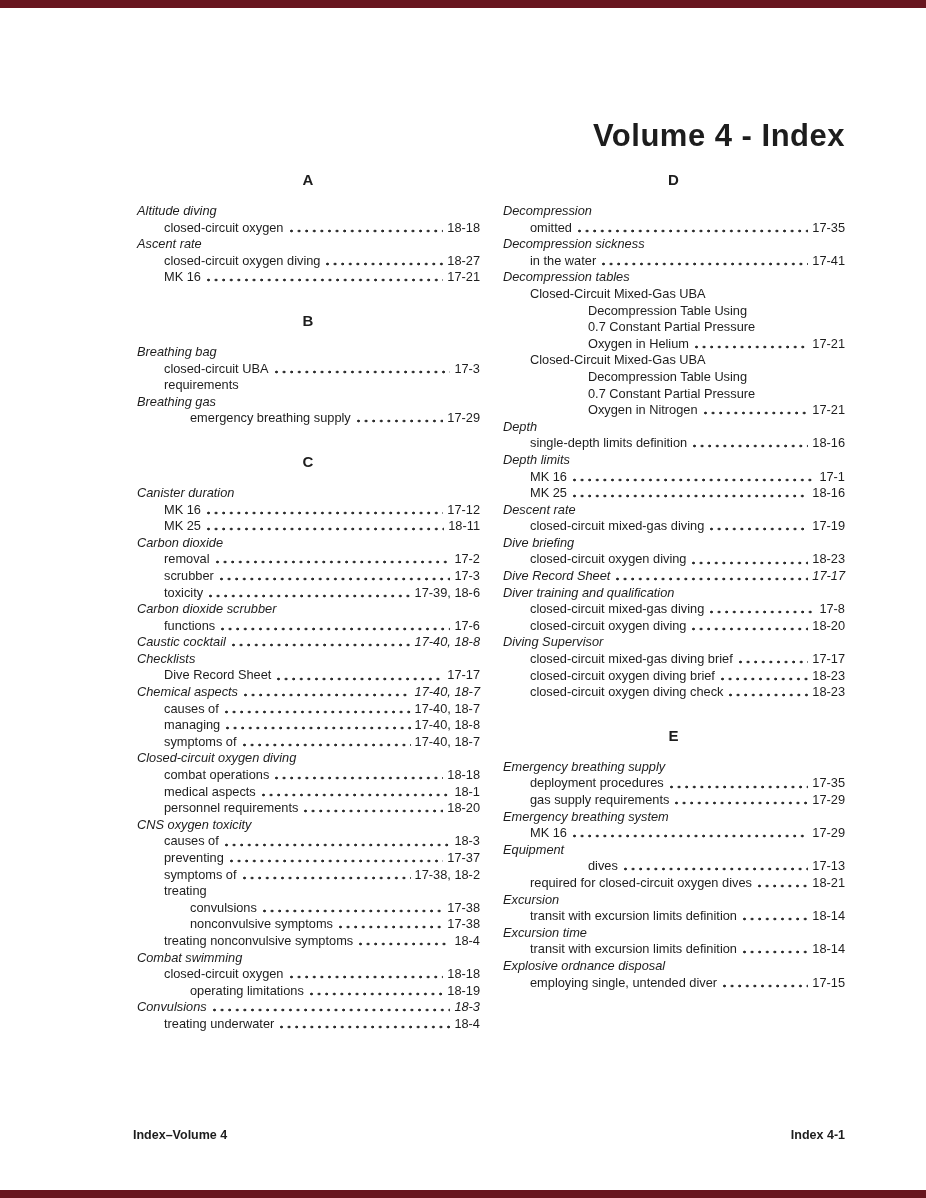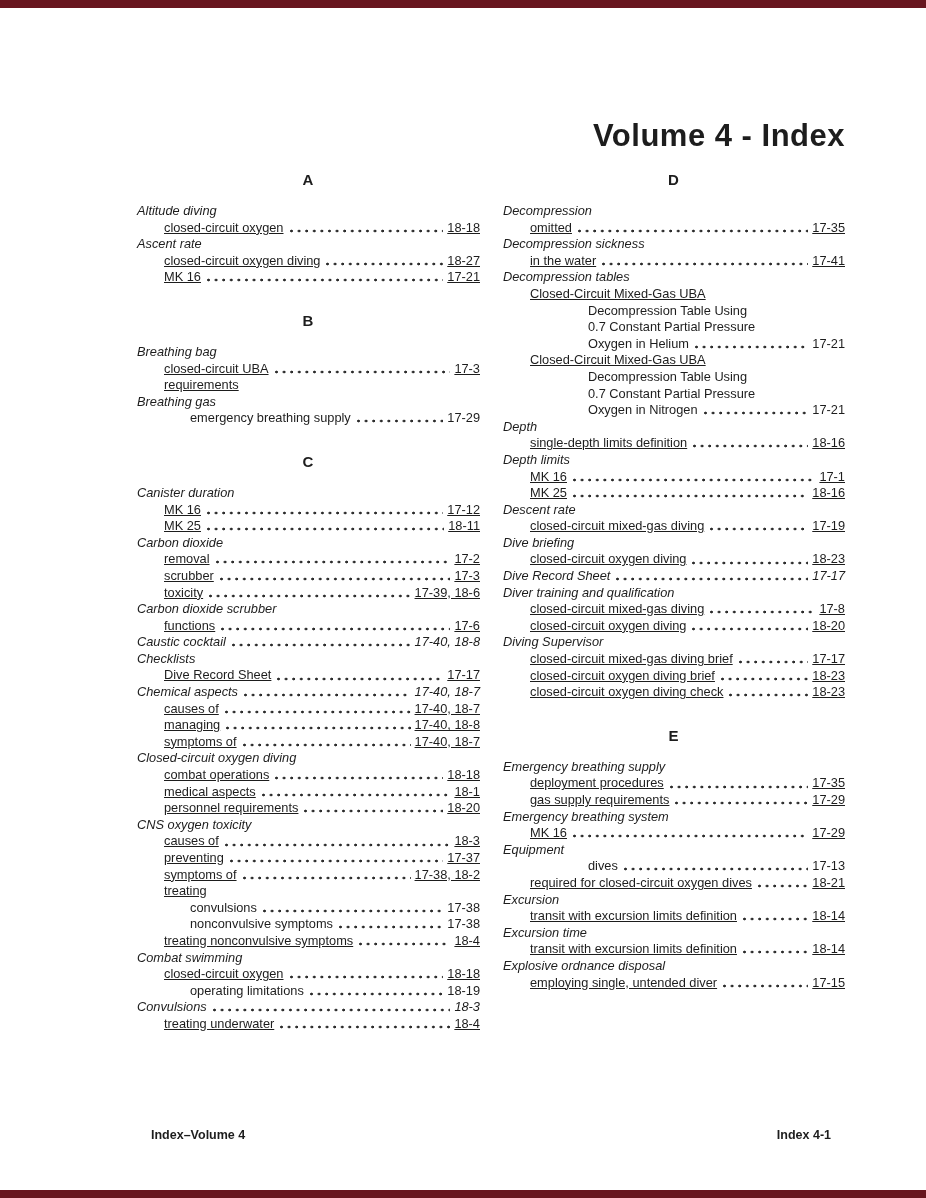--- a/index.html
+++ b/index.html
@@ -24,35 +24,35 @@
   .sec-letter{
     font-size:15px;font-weight:700;text-align:center;
     margin:26px 0 15px 0;letter-spacing:1px;
   }
   .section:first-child .sec-letter{margin-top:0;}
   .entry{
     display:flex;align-items:baseline;
     height:16.6px;font-size:12.8px;line-height:16.6px;white-space:nowrap;
   }
   .i0{padding-left:0;font-style:italic;}
-  .i1{padding-left:27px;text-decoration:underline;}
+  .i1{padding-left:27px;}
   .i2{padding-left:53px;}
   .i3{padding-left:85px;align-items:flex-end;}
   .etext{flex:0 0 auto;}
   .leader{
     flex:1 1 auto;min-width:10px;margin:0 4px 0 6px;align-self:stretch;
     background-image:radial-gradient(circle at 1.6px 2px, #2b2b2b 1.15px, transparent 1.7px);
     background-size:7.6px 5px;
     background-repeat:repeat-x;
     background-position:left bottom 2.5px;
   }
   .page-num{flex:0 0 auto;}
   .footer{position:absolute;top:1128px;font-size:12.5px;font-weight:700;line-height:14px;}
-  .footer.left{left:151px;}
-  .footer.right{right:95px;text-align:right;}
+  .footer.left{left:133px;}
+  .footer.right{right:81px;text-align:right;}
 </style>
 </head>
 <body>
 
 <div class="page">
   <div class="band top" style="background: rgb(104, 22, 31);"></div>
 
   <h1 class="title">Volume 4 - Index</h1>
 
   <div class="columns">

